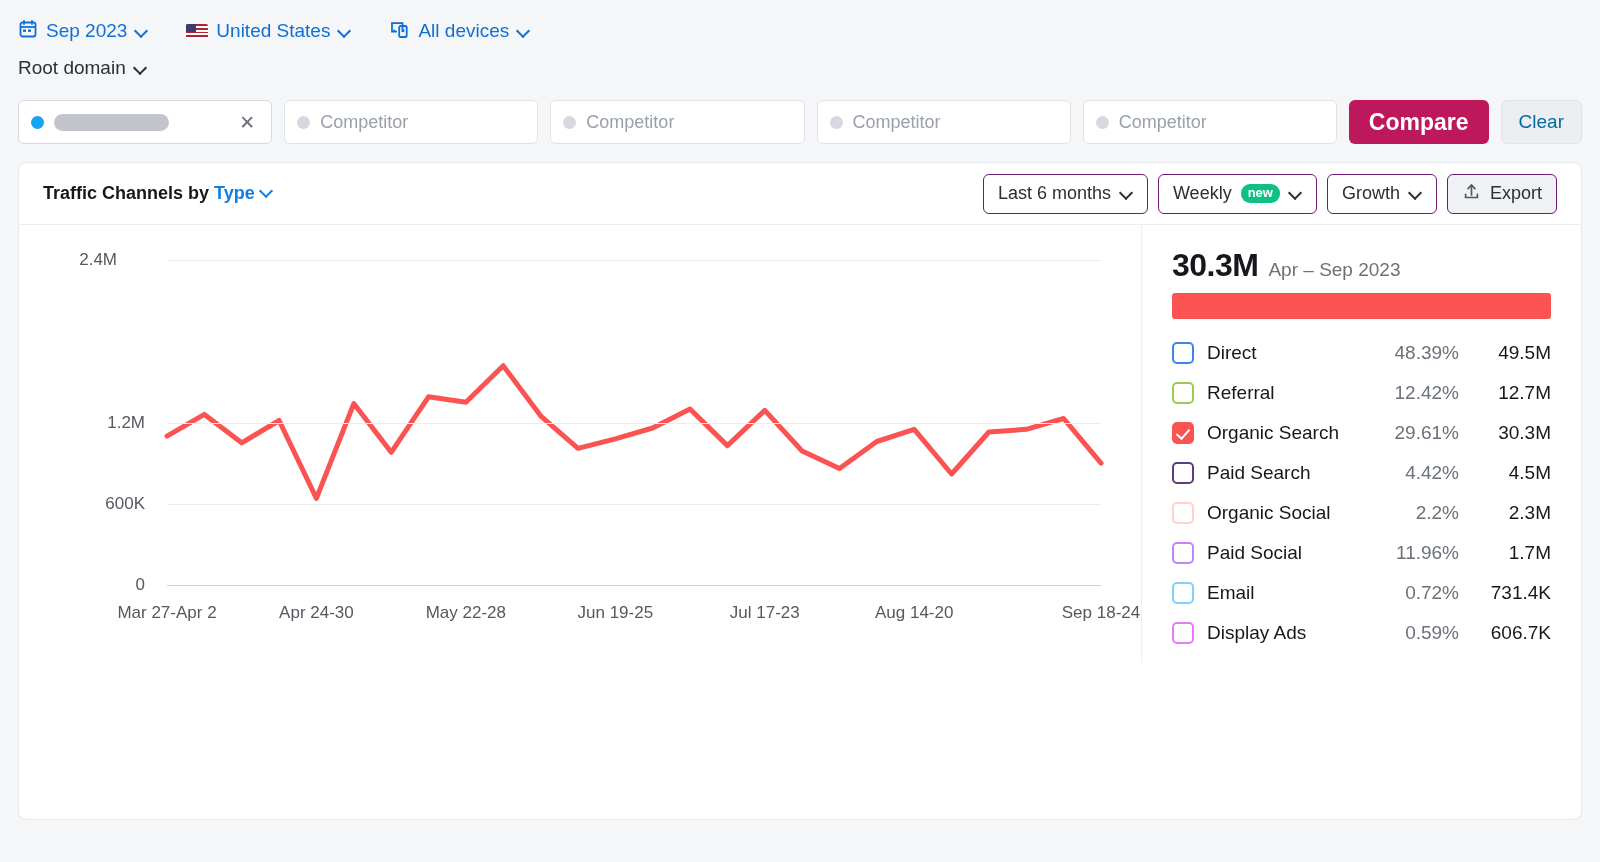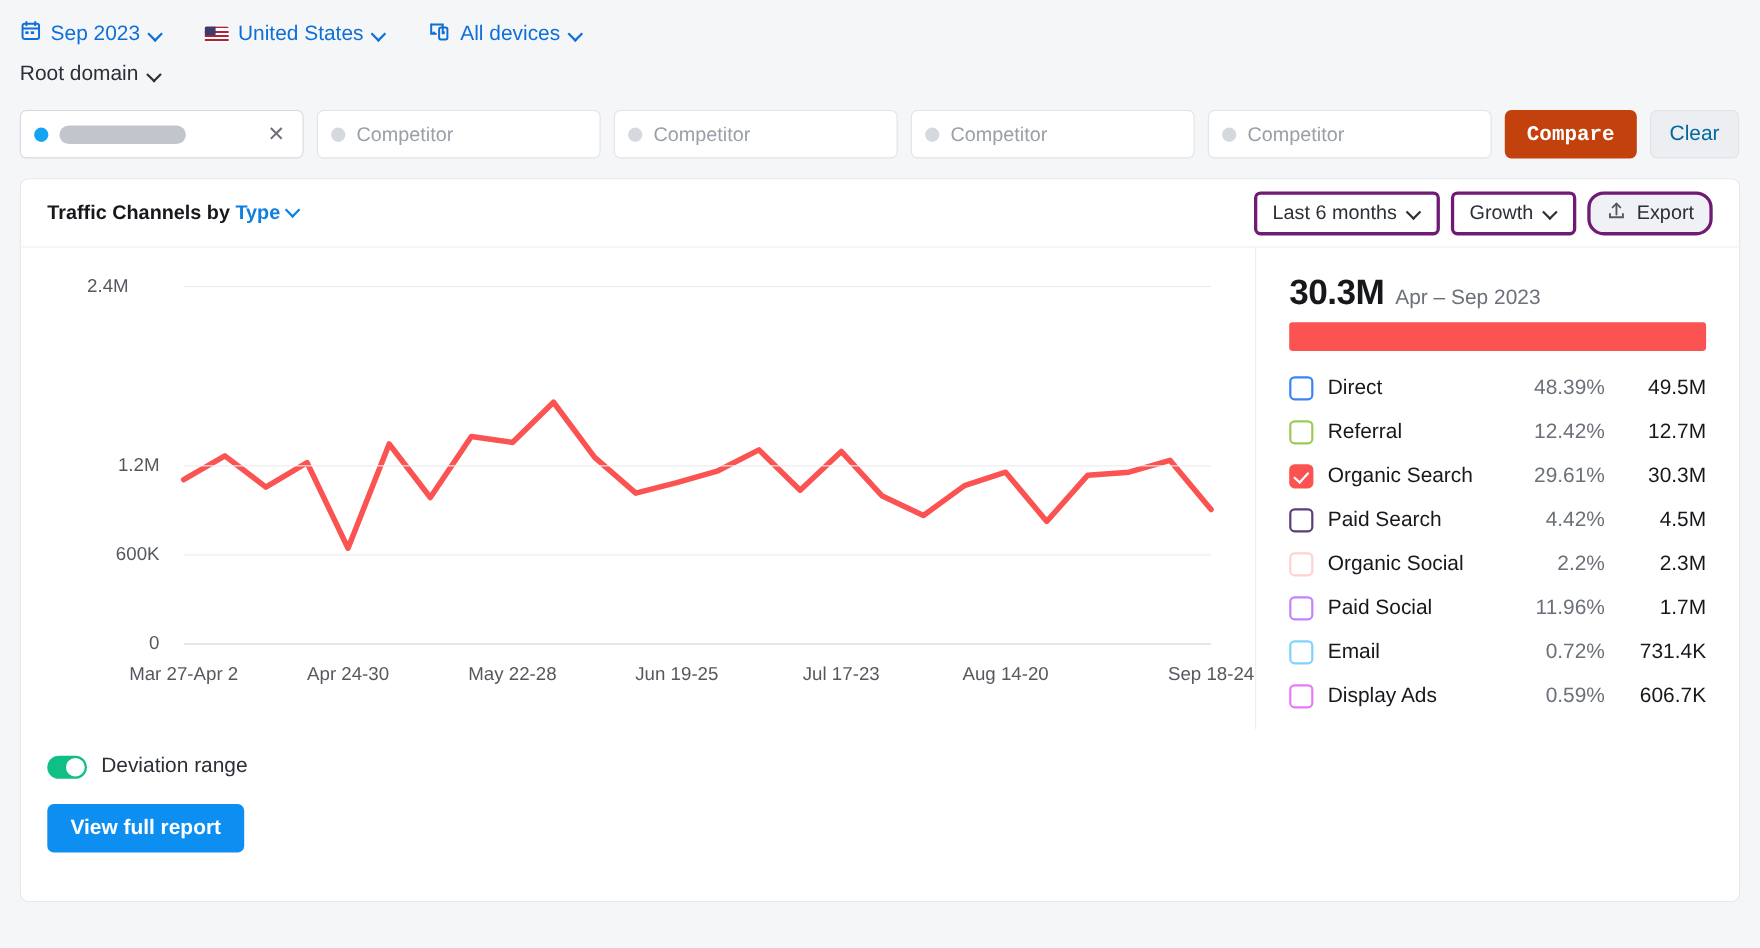--- a/index.html
+++ b/index.html
@@ -46,48 +46,48 @@
   }
   .comp-input.first { width:258px; border-color:#d5d9df; }
   .comp-input.empty { width:258px; }
   .dot { width:13px; height:13px; border-radius:50%; background:#d5d8de; flex:none; }
   .dot.blue { background:#14a3f5; }
   .redacted { height:17px; width:115px; background:#c2c5cb; border-radius:9px; }
   .comp-ph { color:#9aa0a9; font-size:18px; }
   .xbtn { margin-left:auto; color:#6b7079; font-size:19px; line-height:1; cursor:pointer; padding:2px 4px; }
   .btn-compare {
     height:44px; padding:0 20px; border-radius:6px; border:none;
-    background:#c2410c; color:#fff; font-size:19px; font-weight:700; cursor:pointer;
-    font-family:Liberation Mono, monospace;
+    background:#be185d; color:#fff; font-size:23px; font-weight:700; cursor:pointer;
+    font-family:Liberation Sans, sans-serif;
   }
   .btn-clear {
     height:44px; padding:0 17px; border-radius:6px; border:1px solid #e0e3e8;
     background:#eceef1; color:#0369a1; font-size:19px; cursor:pointer;
     font-family:"Liberation Sans", sans-serif;
   }
 
   
   .card {
     margin:0 18px; background:#fff; border:1px solid #e6e9ed; border-radius:8px;
     height:658px; overflow:hidden;
   }
   .card-head {
     height:62px; border-bottom:1px solid #eceef1;
     display:flex; align-items:center; padding:0 24px;
   }
   .card-title { font-size:18px; font-weight:700; color:#16181c; }
   .card-title .accent { color:#0d7fe0; cursor:pointer; }
   .head-tools { margin-left:auto; display:flex; align-items:center; gap:10px; }
   .tool {
-    height:40px; border:3px solid #701a75; background:#fff; border-radius:6px;
+    height:40px; border:1px solid #701a75; background:#fff; border-radius:6px;
     display:flex; align-items:center; gap:9px; padding:0 14px;
     font-size:18px; color:#2b2f36; cursor:pointer;
     font-family:"Liberation Sans", sans-serif;
   }
-  .tool.grey { background:#eff1f4;border-radius:15px; }
+  .tool.grey { background:#eff1f4; }
   .badge-new {
     background:#0fbf86; color:#fff; font-size:13px; font-weight:700;
     border-radius:9px; padding:2px 7px; line-height:1.1;
   }
 
   
   .chart-body { display:flex; height:438px; }
   .plot-wrap { width:1122px; position:relative; }
   .legend-wrap { flex:1; border-left:1px solid #eceef1; padding:22px 30px 0 30px; }
 
@@ -218,20 +218,25 @@
   <div class="card-head">
     <div class="card-title">
       <span>Traffic Channels by</span>
       <span class="accent">Type</span>
       <span class="caret" style="color:#0d7fe0;vertical-align:1px;"></span>
     </div>
 
     <div class="head-tools">
       <div class="tool">
         <span>Last 6 months</span>
+        <span class="caret"></span>
+      </div>
+      <div class="tool">
+        <span>Weekly</span>
+        <span class="badge-new">new</span>
         <span class="caret"></span>
       </div>
       <div class="tool">
         <span>Growth</span>
         <span class="caret"></span>
       </div>
       <div class="tool grey">
         <span>
           <svg width="19" height="19" viewBox="0 0 19 19" fill="none">
             <path d="M9.5 13V3.2" stroke="#55595f" stroke-width="1.7" stroke-linecap="round"></path>
@@ -324,20 +329,13 @@
           <div class="leg-row">
             <span class="cbox" style="border-color: rgb(232, 121, 249);"></span>
             <span class="leg-name">Display Ads</span>
             <span class="leg-pct">0.59%</span>
             <span class="leg-abs">606.7K</span>
           </div>
         </div>
     </div>
   </div>
 
-  <div class="card-foot">
-    <div class="toggle-row">
-      <div class="switch"></div>
-      <span class="toggle-lab">Deviation range</span>
-    </div>
-    <button class="btn-report">View full report</button>
-  </div>
 </div>
 
 </body></html>

